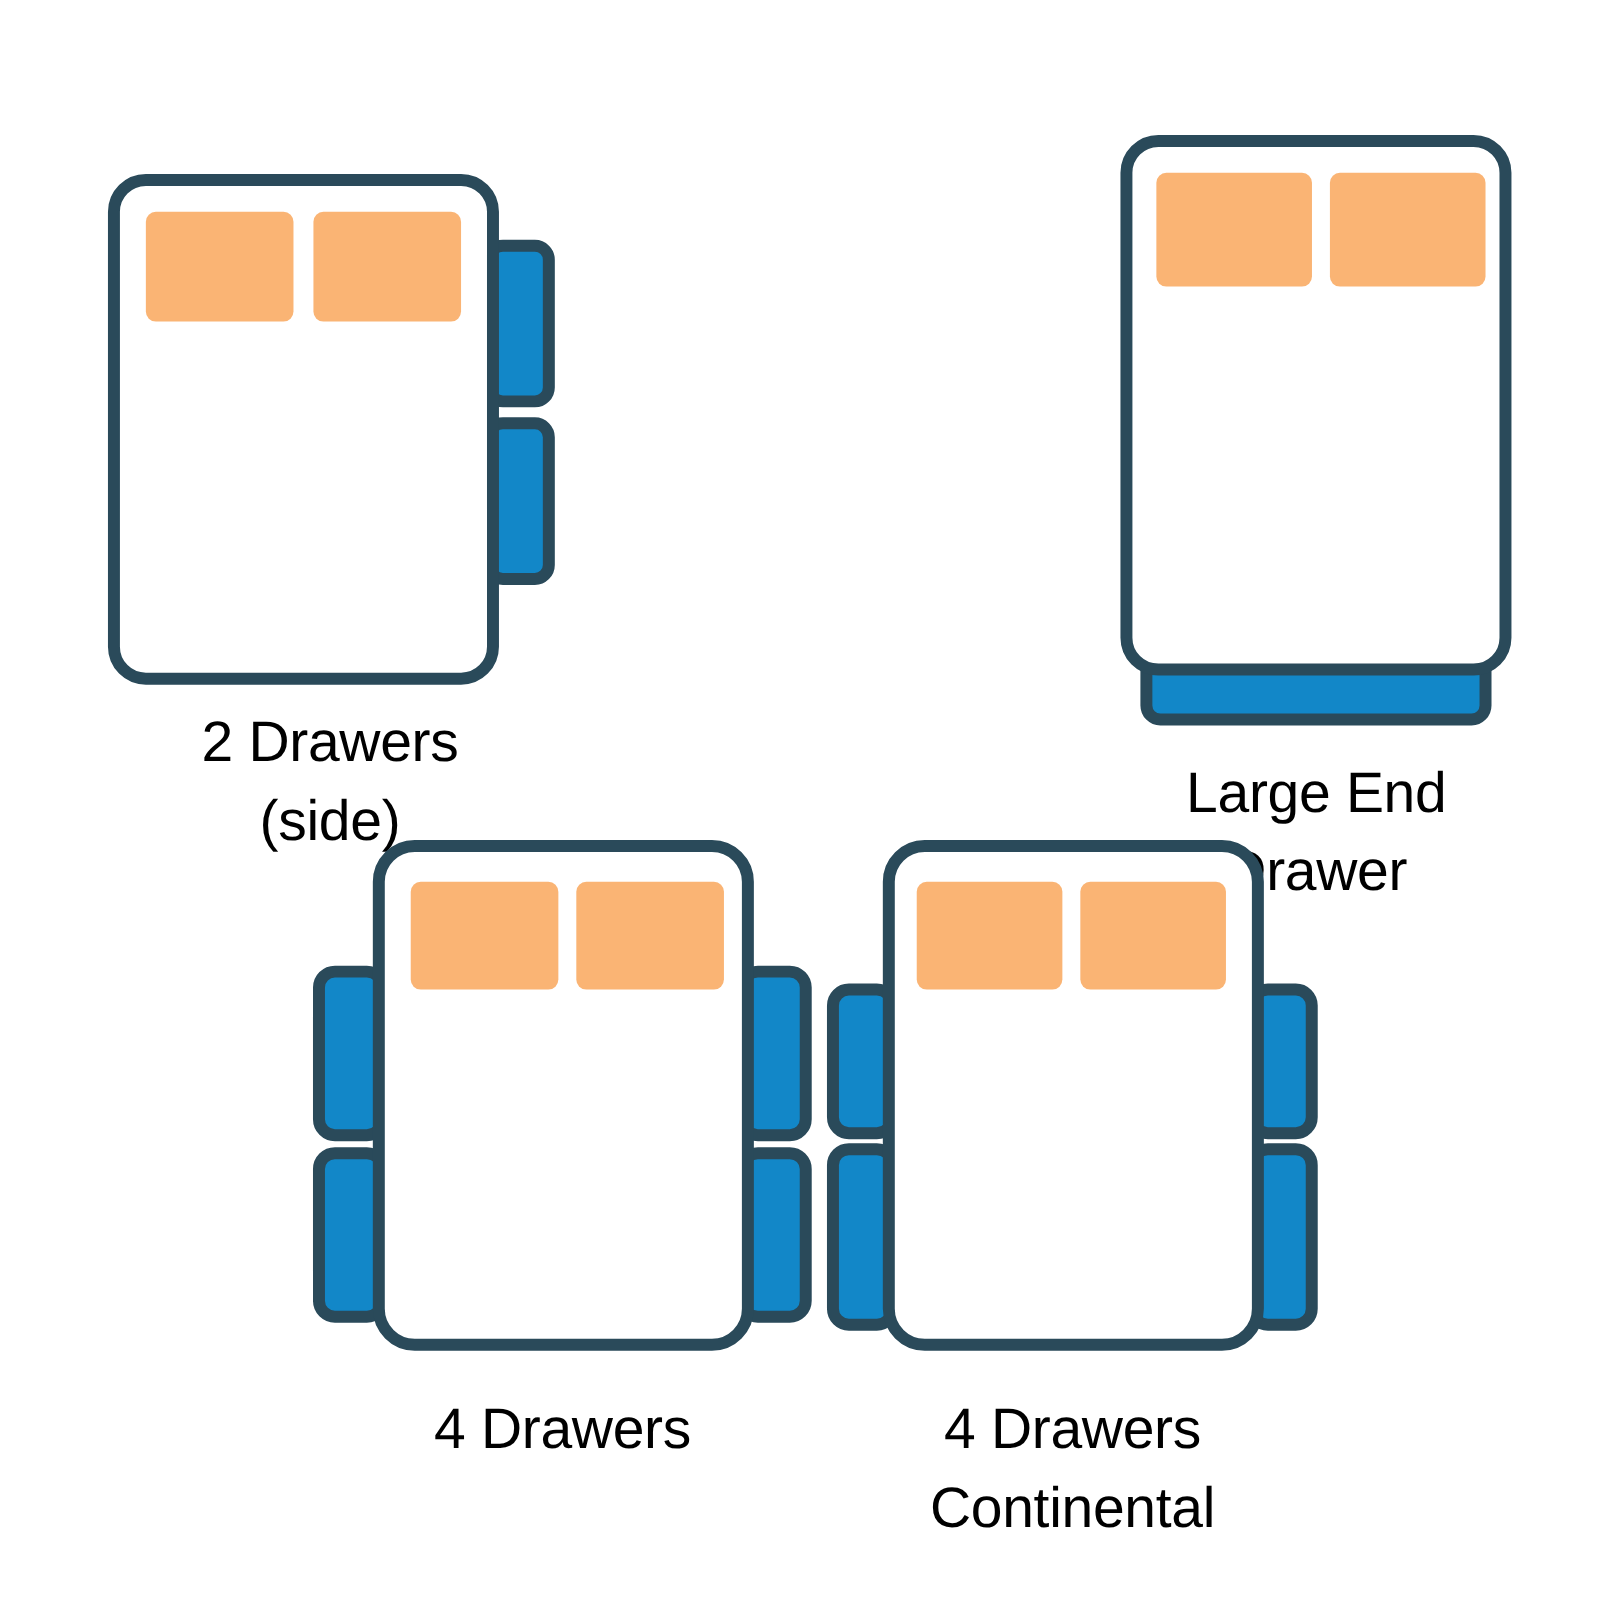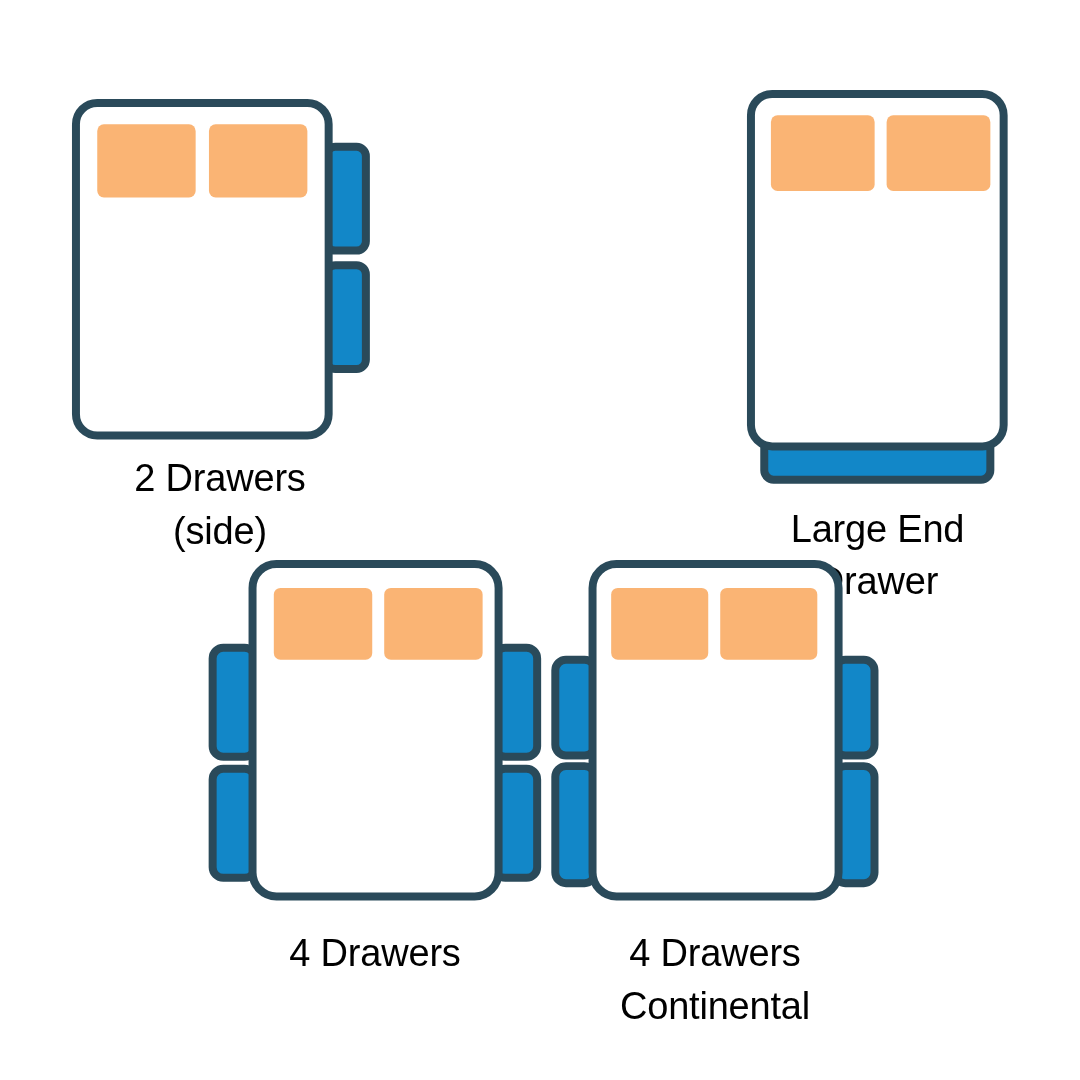--- a/index.html
+++ b/index.html
@@ -36,21 +36,21 @@
     color: #000000;
     font-family: "Liberation Sans", sans-serif;
     font-size: 38px;
     line-height: 1.38;
     font-weight: 400;
     letter-spacing: -0.2px;
     white-space: pre-line;
   }
 
   
-  #option-0 { left: 55px;  top: 87px;  width: 330px; }
+  #option-0 { left: 55px;  top: 104px;  width: 330px; }
   #option-1 { left: 390px; top: 86px;  width: 330px; }
   #option-2 { left: 730px; top: 78px;  width: 295px; }
   #option-3 { left: 215px; top: 548px; width: 320px; }
   #option-4 { left: 555px; top: 548px; width: 320px; }
 
   #option-2 .bed-caption { }
   #option-3 .bed-caption { margin-top: 20px; }
   #option-4 .bed-caption { margin-top: 20px; }
 </style>
 </head>

